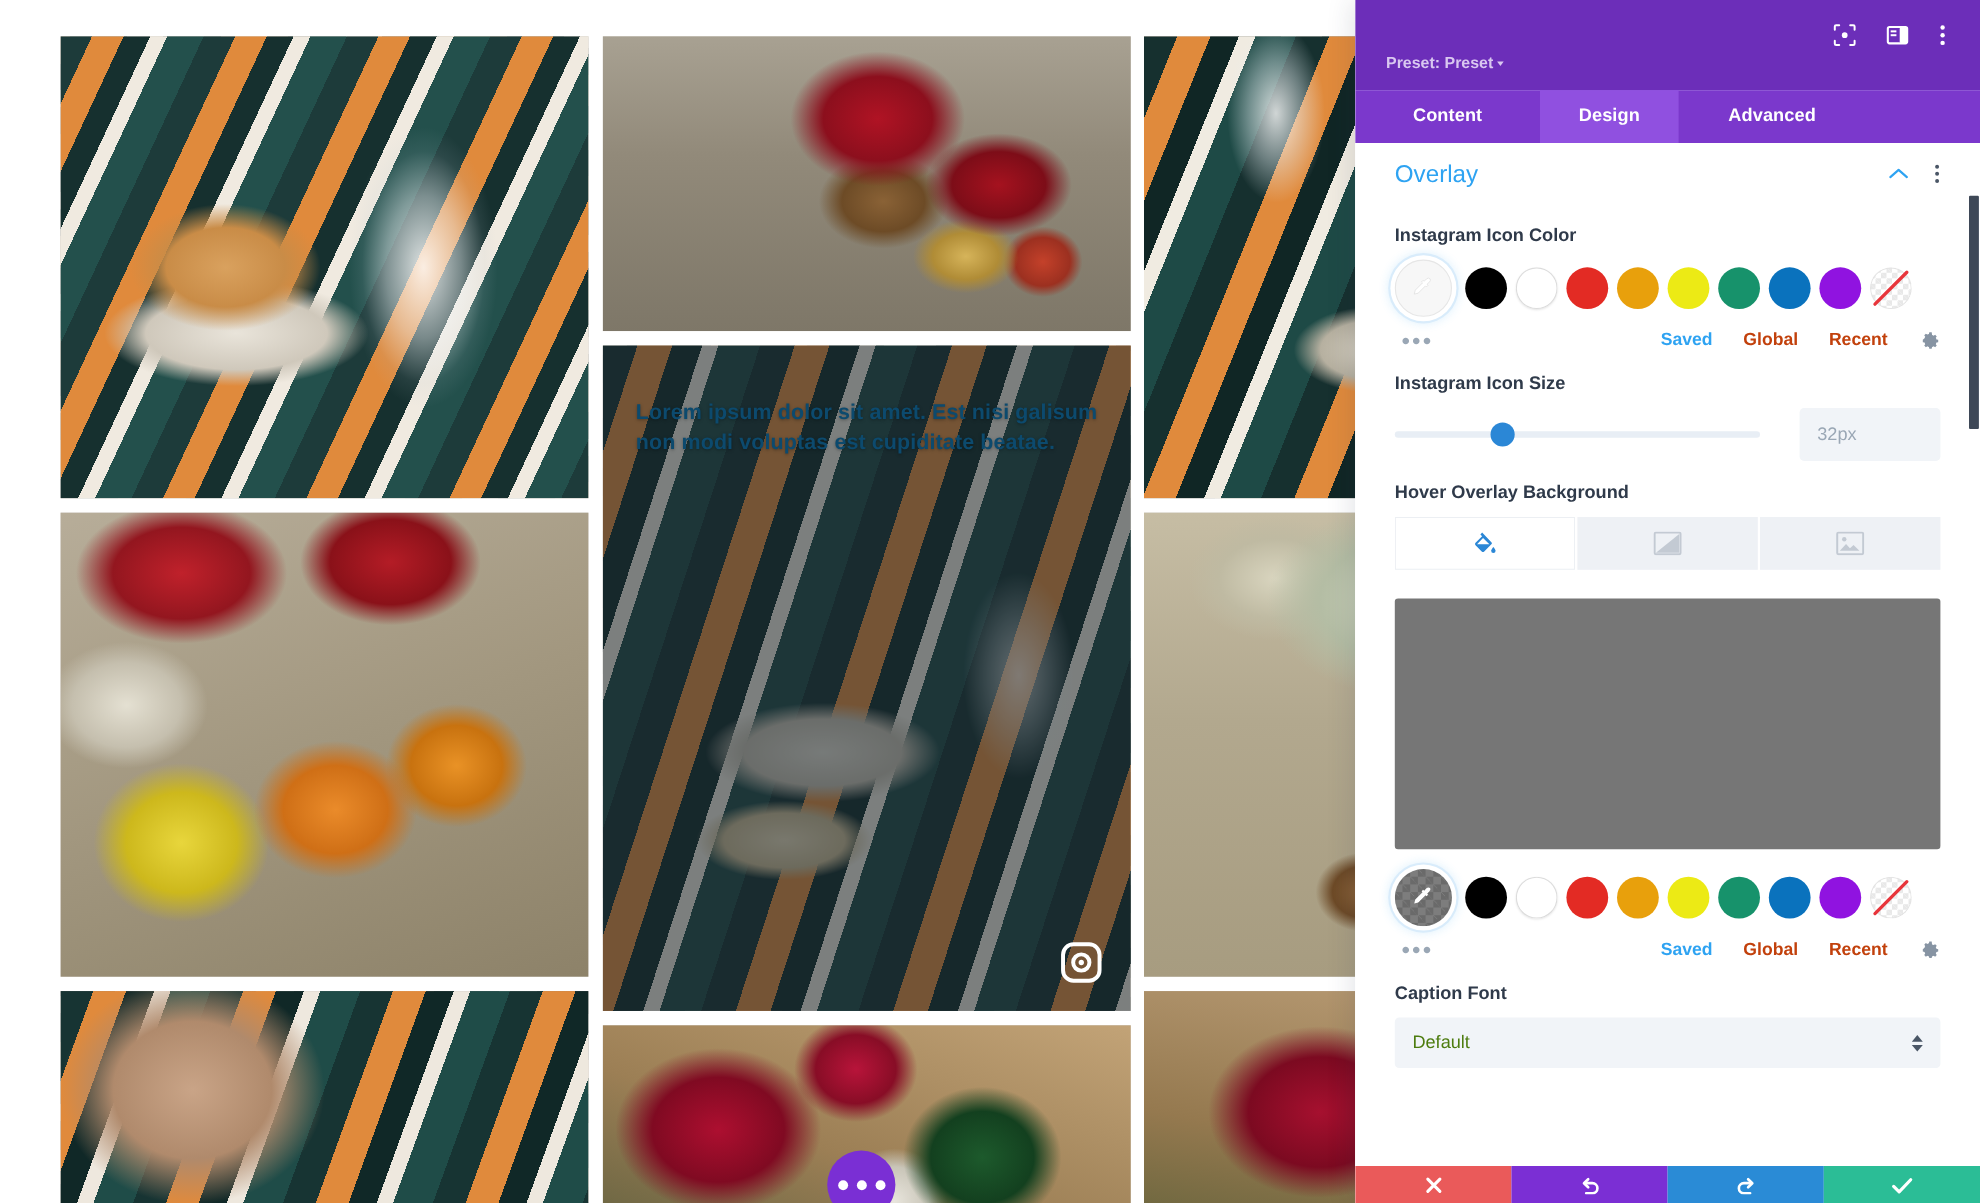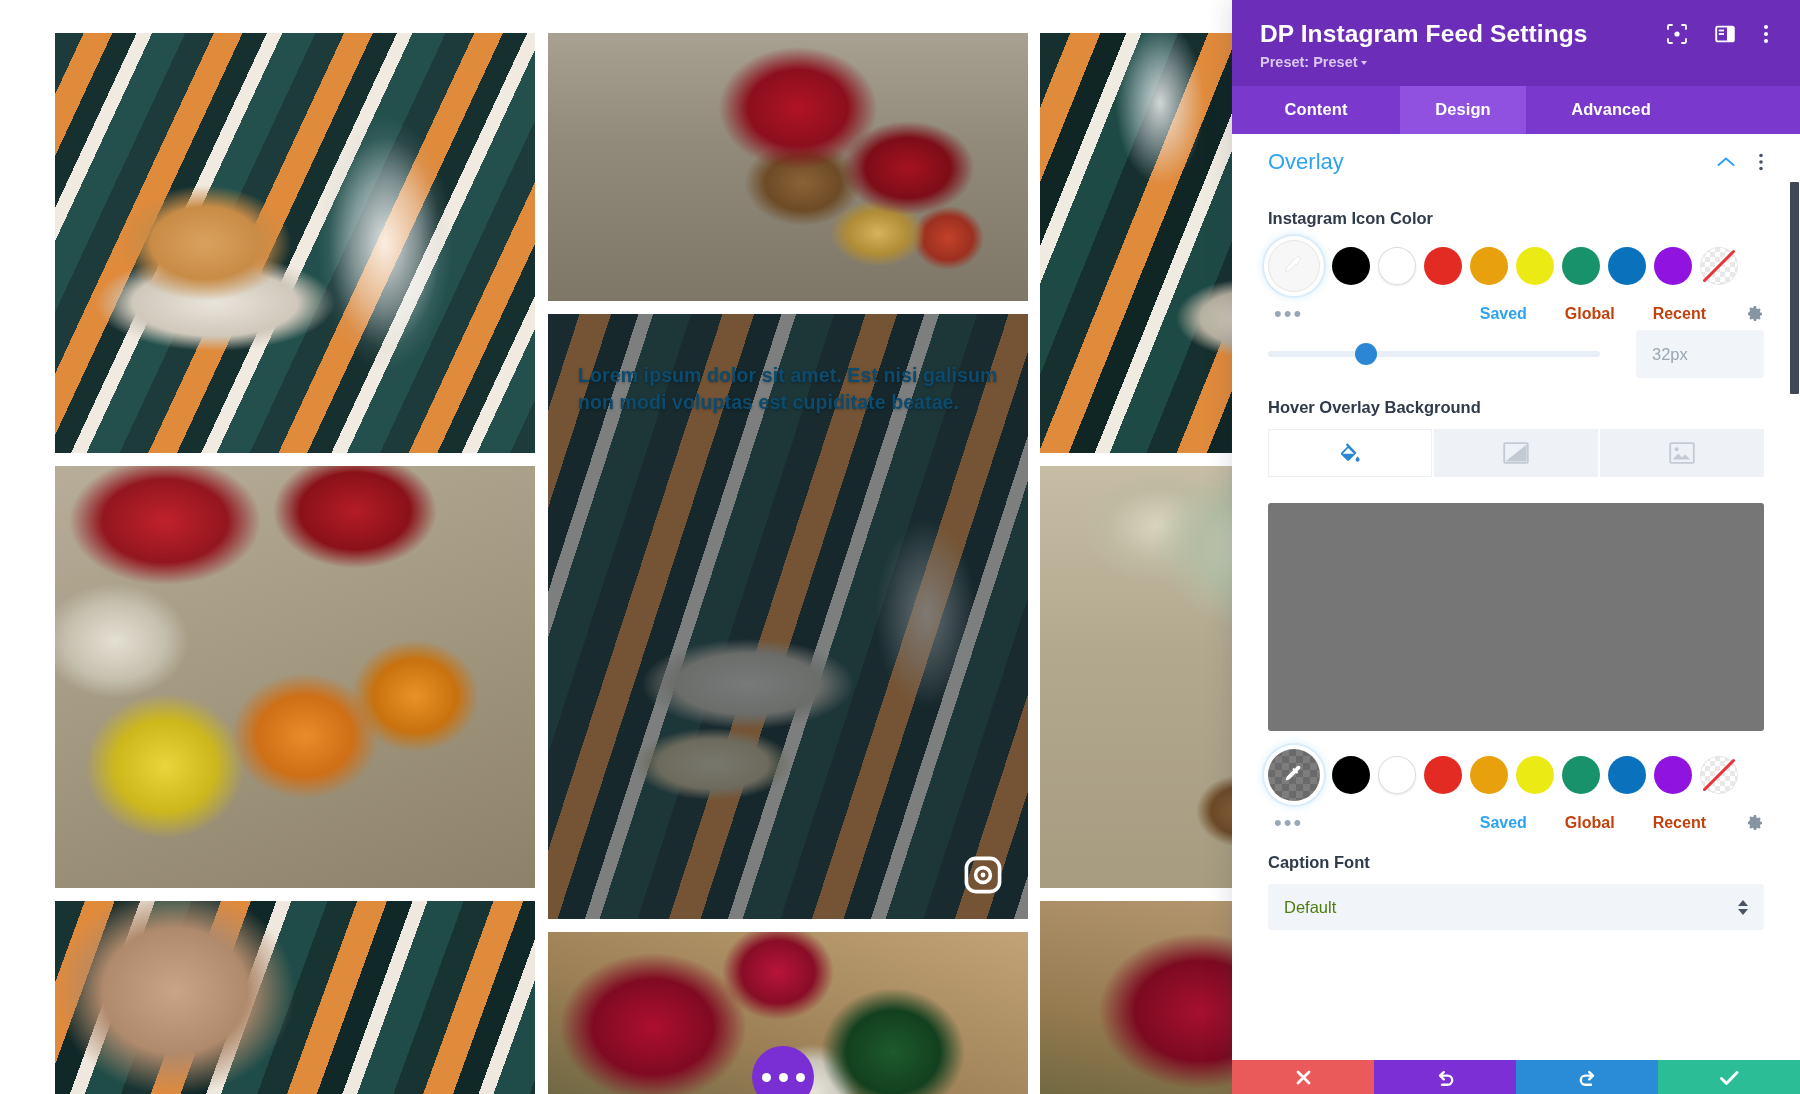--- a/index.html
+++ b/index.html
@@ -329,21 +329,21 @@
     font-size: 22px;
     letter-spacing: 2px;
     line-height: 10px;
     padding-left: 6px;
     cursor: pointer;
   }
   .meta-links {
     margin-left: auto;
     display: flex;
     align-items: center;
-    gap: 38px;
+    gap: 28px;
   }
   .meta-link {
     font-size: 16px;
     font-weight: 700;
     color: #c2410c;
     cursor: pointer;
   }
   .meta-link.active { color: #2ea3f2; }
   .meta-gear { cursor: pointer; line-height: 0; display: block; }
 
@@ -518,21 +518,20 @@
     <i></i>
     <i></i>
     <i></i>
   </div>
 </div>
 
 <div id="settings-panel">
 
   <div id="panel-topbar">
     <div id="panel-titlerow">
-      <div id="panel-title">DP Instagram Feed Settings</div>
       <div class="topbar-icons">
         <span>
           <svg width="22" height="22" viewBox="0 0 22 22">
             <path d="M2 6V3.2A1.2 1.2 0 013.2 2H6M16 2h2.8A1.2 1.2 0 0120 3.2V6M20 16v2.8a1.2 1.2 0 01-1.2 1.2H16M6 20H3.2A1.2 1.2 0 012 18.8V16" fill="none" stroke="#fff" stroke-width="1.8" stroke-linecap="round"></path>
             <circle cx="11" cy="11" r="2.6" fill="#fff"></circle>
           </svg>
         </span>
         <span>
           <svg width="22" height="22" viewBox="0 0 22 22">
             <rect x="2.2" y="3.6" width="17.6" height="14.8" rx="1.6" fill="none" stroke="#fff" stroke-width="1.9"></rect>
@@ -606,20 +605,21 @@
         <div class="meta-link">Recent</div>
         <span class="meta-gear">
           <svg width="20" height="20" viewBox="0 0 20 20">
             <path d="M10 6.8A3.2 3.2 0 1010 13.2 3.2 3.2 0 0010 6.8zm0 5a1.8 1.8 0 110-3.6 1.8 1.8 0 010 3.6z" fill="#8794a3"></path>
             <path d="M18 8.9l-1.6-.3a6.6 6.6 0 00-.6-1.5l.9-1.3-1.5-1.5-1.3.9a6.6 6.6 0 00-1.5-.6L12.1 2H9.9l-.3 1.6a6.6 6.6 0 00-1.5.6l-1.3-.9L5.3 4.8l.9 1.3a6.6 6.6 0 00-.6 1.5L4 8.9v2.2l1.6.3c.14.53.34 1.03.6 1.5l-.9 1.3 1.5 1.5 1.3-.9c.47.26.97.46 1.5.6l.3 1.6h2.2l.3-1.6c.53-.14 1.03-.34 1.5-.6l1.3.9 1.5-1.5-.9-1.3c.26-.47.46-.97.6-1.5l1.6-.3z" fill="#8794a3"></path>
           </svg>
         </span>
       </div>
     </div>
 
+    <div class="field-label">Instagram Icon Size</div>
     <div class="slider-row">
       <div class="slider-track">
         <div class="slider-thumb" style="left: 29.5%;"></div>
       </div>
       <div class="slider-value">32px</div>
     </div>
 
     <div class="field-label">Hover Overlay Background</div>
     <div class="seg-group">
       <div class="seg-btn active">

